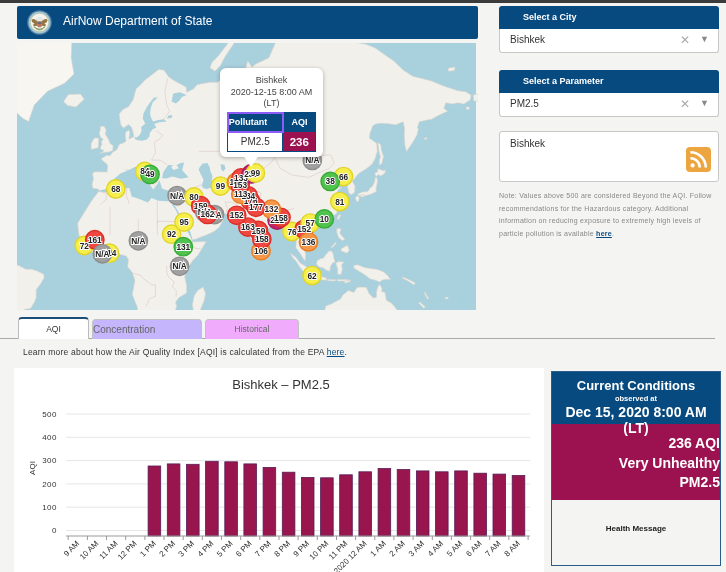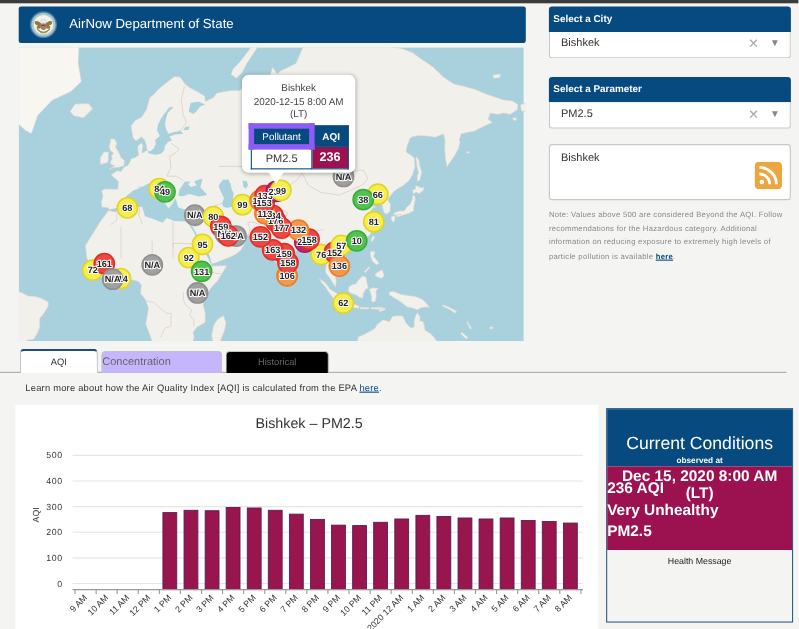--- a/index.html
+++ b/index.html
@@ -1,17 +1,17 @@
 <!DOCTYPE html>
 <html><head><meta charset="utf-8"><style>
 *{margin:0;padding:0;box-sizing:border-box}
 html,body{width:726px;height:572px;background:#f4f4f2;font-family:"Liberation Sans",sans-serif;overflow:hidden;position:relative}
 .abs{position:absolute}
 .mlab{font-size:8.3px;font-weight:bold;fill:#222;stroke:#fff;stroke-width:1.8px;paint-order:stroke;font-family:"Liberation Sans",sans-serif}
-.selhead{position:absolute;left:499px;width:220px;height:23px;background:#074a80;color:#fff;font-size:9px;font-weight:bold;line-height:23px;padding-left:4px;border-radius:3px 3px 0 0}
+.selhead{position:absolute;left:499px;width:220px;height:23px;background:#074a80;color:#fff;font-size:9px;font-weight:bold;line-height:23px;padding-left:24px;border-radius:3px 3px 0 0}
 .selbox{position:absolute;left:499px;width:220px;height:24px;background:#fff;border:1px solid #c8c8c8;border-top:none;border-radius:0 0 3px 3px;font-size:10px;color:#333;line-height:22px;padding-left:10px}
 </style></head><body>
 <div class="abs" style="left:0;top:0;width:726px;height:3px;background:#3b3b3b"></div>
 
 <div class="abs" style="left:17px;top:6px;width:461px;height:33px;background:#074a80;border-radius:2px">
   <div class="abs" style="left:10px;top:4px;width:25px;height:25px"><svg width="25" height="25" viewBox="0 0 25 25" xmlns="http://www.w3.org/2000/svg">
 <circle cx="12.5" cy="12.5" r="12.3" fill="#4d7fa3"></circle>
 <circle cx="12.5" cy="12.5" r="11" fill="#a8c6d4"></circle>
 <circle cx="12.5" cy="12.5" r="9.3" fill="#f5f3e9"></circle>
 <circle cx="12.5" cy="12.5" r="9.3" fill="none" stroke="#adc3ad" stroke-width="0.8"></circle>
@@ -209,21 +209,21 @@
 <text x="251.1" y="176.9" text-anchor="middle" class="mlab">236</text>
 <text x="255.4" y="176.0" text-anchor="middle" class="mlab">99</text>
 </svg>
 </div>
 
 <div class="abs" style="left:220px;top:68px;width:103px;height:89px;background:#fff;border-radius:6px;box-shadow:0 1px 4px rgba(0,0,0,.3);z-index:5">
   <div style="text-align:center;font-size:9px;color:#444;padding-top:7px;line-height:11.5px">Bishkek<br>2020-12-15 8:00 AM<br>(LT)</div>
   <table style="border-collapse:collapse;margin:2px auto 0;font-size:9px">
     <tbody>
         <tr>
-          <td style="background:#074a80;color:#fff;font-weight:normal;text-align:center;width:55px;height:19px;border:5px solid #8b5cf6">Pollutant</td>
+          <td style="background:#074a80;color:#fff;font-weight:bold;width:55px;height:19px;border:2px solid #8b5cf6">Pollutant</td>
         <td style="background:#074a80;color:#fff;font-weight:bold;text-align:center;width:33px;border:1px solid #074a80">AQI</td>
         </tr>
     <tr>
           <td style="background:#fff;color:#333;text-align:center;height:20px;border:1px solid #074a80;font-size:10px">PM2.5</td>
         <td style="background:#9c1150;color:#fff;font-weight:bold;font-size:11.5px;text-align:center;border:1px solid #074a80">236</td>
         </tr>
   </tbody>
     </table>
 </div>
 <div class="abs" style="left:243px;top:155px;width:0;height:0;border-left:8px solid transparent;border-right:8px solid transparent;border-top:12px solid #fff;z-index:5"></div>
@@ -247,21 +247,21 @@
 <path d="M4.4 11.2 a9.4 9.4 0 0 1 9.4 9.4" stroke="#fff" stroke-width="2.6" fill="none"></path>
 <path d="M4.4 5.2 a15.4 15.4 0 0 1 15.4 15.4" stroke="#fff" stroke-width="2.6" fill="none"></path>
 </svg></div>
 </div>
 
 <div class="abs" style="left:499px;top:190px;width:216px;font-size:7px;color:#888;line-height:12.7px;letter-spacing:0.25px">Note: Values above 500 are considered Beyond the AQI. Follow recommendations for the Hazardous category. Additional information on reducing exposure to extremely high levels of particle pollution is available <a style="color:#074a80;font-weight:bold;text-decoration:underline">here</a>.</div>
 
 <div class="abs" style="left:0;top:338px;width:715px;height:1px;background:#aaa"></div>
 <div class="abs" style="left:18px;top:317px;width:71px;height:22px;background:#fff;border:1px solid #bbb;border-top:2px solid #1b4e79;border-bottom:none;border-radius:4px 4px 0 0;font-size:8.5px;color:#333;text-align:center;line-height:20px;z-index:2">AQI</div>
 <div class="abs" style="left:92px;top:319px;width:110px;height:20px;background:#c4b5fd;border:1px solid #c2c2c2;border-bottom:none;border-radius:4px 4px 0 0;font-size:10px;color:#666;text-align:left;line-height:19px">Concentration</div>
-<div class="abs" style="left:205px;top:319px;width:94px;height:20px;background:#000000;border:1px solid #c2c2c2;border-bottom:none;border-radius:4px 4px 0 0;font-size:8.5px;color:#666;text-align:center;line-height:19px">Historical</div>
+<div class="abs" style="left:205px;top:319px;width:94px;height:20px;background:#f0abfc;border:1px solid #c2c2c2;border-bottom:none;border-radius:4px 4px 0 0;font-size:8.5px;color:#666;text-align:center;line-height:19px">Historical</div>
 
 <div class="abs" style="left:23px;top:347px;font-size:8.5px;color:#333;letter-spacing:0.2px">Learn more about how the Air Quality Index [AQI] is calculated from the EPA <a style="color:#074a80;text-decoration:underline">here</a>.</div>
 
 <svg width="530" height="204" viewBox="0 0 530 204" xmlns="http://www.w3.org/2000/svg" style="position:absolute;left:14px;top:368px;background:#fff">
 <text x="267" y="21" text-anchor="middle" font-size="13" fill="#333">Bishkek – PM2.5</text>
 <line x1="52.0" y1="162.5" x2="516.0" y2="162.5" stroke="#e6e6e6" stroke-width="1"></line>
 <text x="43" y="165.3" text-anchor="end" font-size="8" fill="#333" letter-spacing="0.5">0</text>
 <line x1="52.0" y1="139.2" x2="516.0" y2="139.2" stroke="#e6e6e6" stroke-width="1"></line>
 <text x="43" y="142.0" text-anchor="end" font-size="8" fill="#333" letter-spacing="0.5">100</text>
 <line x1="52.0" y1="115.9" x2="516.0" y2="115.9" stroke="#e6e6e6" stroke-width="1"></line>
@@ -340,23 +340,23 @@
 <text x="410.7" y="176.0" font-size="8" fill="#333" text-anchor="end" transform="rotate(-45 410.7 176.0)">3 AM</text>
 <text x="429.8" y="176.0" font-size="8" fill="#333" text-anchor="end" transform="rotate(-45 429.8 176.0)">4 AM</text>
 <text x="449.0" y="176.0" font-size="8" fill="#333" text-anchor="end" transform="rotate(-45 449.0 176.0)">5 AM</text>
 <text x="468.2" y="176.0" font-size="8" fill="#333" text-anchor="end" transform="rotate(-45 468.2 176.0)">6 AM</text>
 <text x="487.3" y="176.0" font-size="8" fill="#333" text-anchor="end" transform="rotate(-45 487.3 176.0)">7 AM</text>
 <text x="506.5" y="176.0" font-size="8" fill="#333" text-anchor="end" transform="rotate(-45 506.5 176.0)">8 AM</text>
 </svg>
 
 <div class="abs" style="left:551px;top:371px;width:170px;height:195px;border:1px solid #2a5d87;background:#f4f4f2">
   <div style="background:#074a80;color:#fff;text-align:center;height:52px">
-    <div style="font-size:16px;font-weight:normal;padding-top:23px">Current Conditions</div>
+    <div style="font-size:13px;font-weight:bold;padding-top:6px">Current Conditions</div>
     <div style="font-size:7.5px;font-weight:bold;margin-top:1px">observed at</div>
     <div style="font-size:14px;font-weight:bold;margin-top:1px">Dec 15, 2020 8:00 AM (LT)</div>
   </div>
-  <div style="background:#9c1150;color:#fff;text-align:left;height:76px">
+  <div style="background:#9c1150;color:#fff;text-align:right;height:76px">
     <div style="font-size:14px;font-weight:bold;padding-top:10px;line-height:19.5px">236 AQI<br>Very Unhealthy<br>PM2.5</div>
   </div>
   <div style="text-align:center">
-    <div style="font-size:8px;font-weight:normal;color:#222;padding-top:6px">Health Message</div>
+    <div style="font-size:8px;font-weight:bold;color:#222;padding-top:24px">Health Message</div>
   </div>
 </div>
 
 </body></html>

